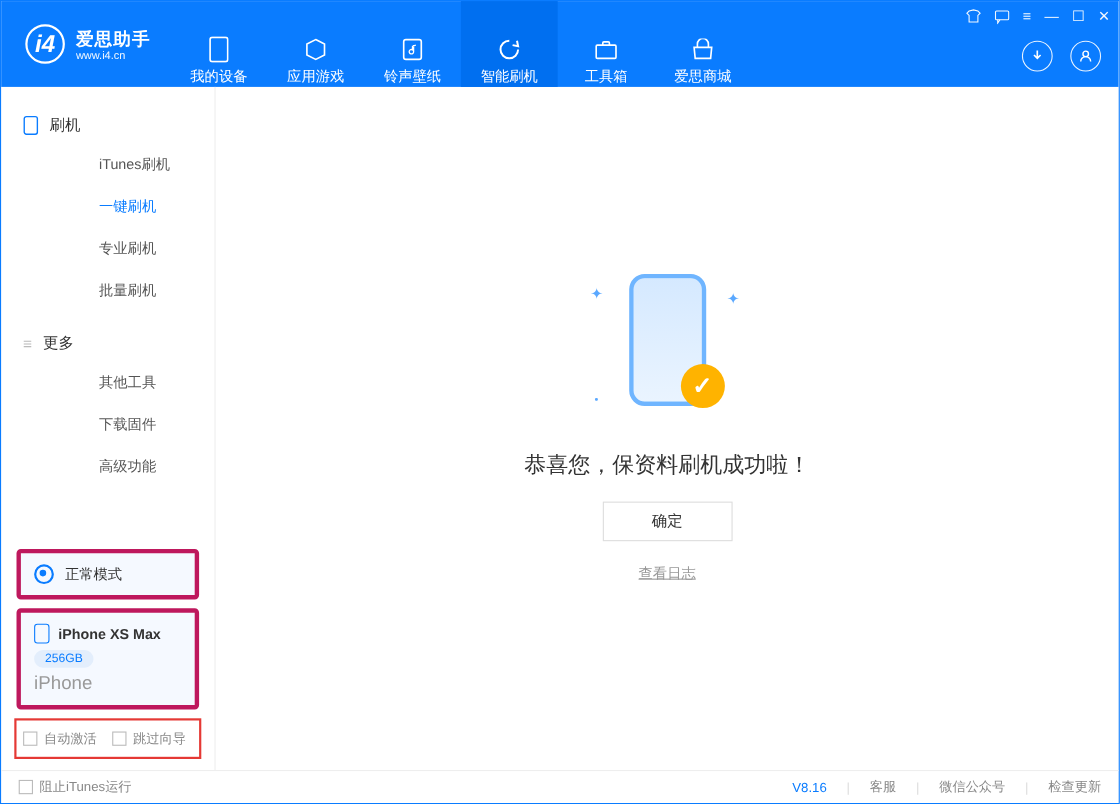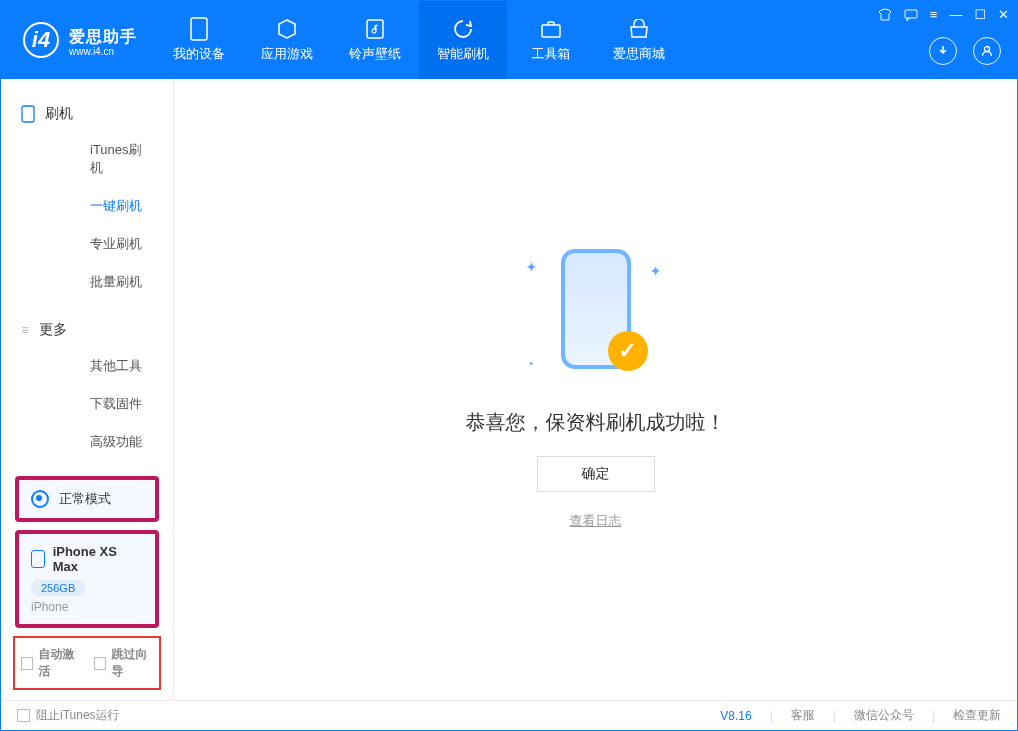--- a/index.html
+++ b/index.html
@@ -4,43 +4,43 @@
 <style>
 * { margin: 0; padding: 0; box-sizing: border-box; font-family: "Microsoft YaHei", Arial, sans-serif; }
 body { background: #fff; width: 1018px; height: 731px; overflow: hidden; border: 1px solid #0a7cff; }
 .header { background: #0a7cff; height: 78px; display: flex; align-items: center; color: #fff; position: relative; }
 .logo-area { display: flex; align-items: flex-end; padding: 0 18px 0 22px; }
 .logo-icon { width: 36px; height: 36px; border: 2px solid #fff; border-radius: 50%; display: flex; align-items: center; justify-content: center; font-weight: bold; font-size: 22px; margin-right: 10px; font-style: italic; }
 .logo-text { line-height: 1.2; }
 .logo-title { font-size: 16px; font-weight: bold; letter-spacing: 1px; }
 .logo-sub { font-size: 10px; opacity: .95; }
 .tabs { display: flex; height: 100%; }
-.tab { width: 88px; display: flex; flex-direction: column; align-items: center; justify-content: center; cursor: pointer; font-size: 13px; gap: 4px; }
+.tab { width: 88px; display: flex; flex-direction: column; align-items: center; justify-content: flex-end; cursor: pointer; font-size: 13px; gap: 4px; }
 .tab.active { background: #006ff0; }
 .tab-icon { width: 24px; height: 24px; display: flex; align-items: center; justify-content: center; }
 .titlebar-icons-top { position: absolute; right: 8px; top: 6px; display: flex; gap: 12px; align-items: center; }
 .titlebar-icons-top span { cursor: pointer; font-size: 13px; opacity: .95; }
 .titlebar-icons-bottom { position: absolute; right: 16px; bottom: 14px; display: flex; gap: 16px; align-items: center; }
 .circle-btn { width: 28px; height: 28px; border: 1.5px solid rgba(255,255,255,.9); border-radius: 50%; display: flex; align-items: center; justify-content: center; cursor: pointer; }
 .body-area { display: flex; height: calc(100% - 78px - 30px); }
-.sidebar { width: 173px; border-right: 1px solid #eee; padding-top: 18px; position: relative; }
+.sidebar { width: 195px; border-right: 1px solid #eee; padding-top: 18px; position: relative; }
 .side-section-title { display: flex; align-items: center; gap: 10px; padding: 8px 20px; font-size: 14px; color: #333; font-weight: 500; }
 .side-item { padding: 10px 20px 10px 54px; font-size: 13px; color: #555; cursor: pointer; margin-left: 35px; }
 .side-item.active { color: #0a7cff; }
 .sidebar-bottom { position: absolute; bottom: 0; left: 0; right: 0; }
 .mode-card, .device-card { background: #f5f9ff; border: 4px solid #be185d; border-radius: 4px; margin: 8px 14px; padding: 10px 12px; font-size: 13px; }
 .mode-card { display: flex; align-items: center; gap: 10px; color: #333; }
 .mode-icon { width: 18px; height: 18px; border: 2px solid #0a7cff; border-radius: 50%; position: relative; }
 .mode-icon::after { content: ''; width: 6px; height: 6px; background: #0a7cff; border-radius: 50%; position: absolute; top: 3px; left: 3px; }
 .device-card { color: #333; }
 .device-name { font-weight: bold; display: flex; align-items: center; gap: 8px; }
 .device-icon { width: 14px; height: 18px; border: 1.5px solid #0a7cff; border-radius: 3px; }
 .device-cap { display: inline-block; background: #e3eefc; color: #0a7cff; font-size: 11px; padding: 2px 10px; border-radius: 10px; margin-top: 6px; }
-.device-type { font-size: 12px; color: #999; margin-top: 4px; }
-.checkbox-row { border: 2px solid #e53935; margin: 8px 12px 10px 12px; padding: 8px 6px; display: flex; gap: 14px; align-items: center; font-weight: bold; }
+.device-type { font-size: 17px; color: #999; margin-top: 4px; }
+.checkbox-row { border: 2px solid #e53935; margin: 8px 12px 10px 12px; padding: 8px 6px; display: flex; gap: 14px; align-items: center; }
 .cb { display: flex; align-items: center; gap: 6px; font-size: 12px; color: #888; cursor: pointer; }
 .cb-box { width: 13px; height: 13px; border: 1px solid #bbb; }
 .main { flex: 1; display: flex; flex-direction: column; align-items: center; justify-content: center; gap: 20px; }
 .illus { position: relative; width: 160px; height: 140px; }
 .phone-ill { width: 70px; height: 120px; border: 4px solid #6fb5ff; border-radius: 14px; background: linear-gradient(#d5e9ff,#eaf4ff); margin: 0 auto; position: relative; }
 .check-badge { position: absolute; right: 28px; bottom: 18px; width: 40px; height: 40px; background: #ffb300; border-radius: 50%; display: flex; align-items: center; justify-content: center; color: #fff; font-size: 22px; font-weight: bold; }
 .sparkle { position: absolute; color: #5aa8ff; font-size: 14px; }
 .s1 { top: 10px; left: 10px; } .s2 { top: 14px; right: 14px; } .s3 { bottom: 20px; left: 14px; font-size: 10px; }
 .success-text { font-size: 20px; color: #333; font-weight: 500; }
 .ok-btn { border: 1px solid #ddd; background: #fff; padding: 8px 44px; font-size: 14px; color: #333; cursor: pointer; }

